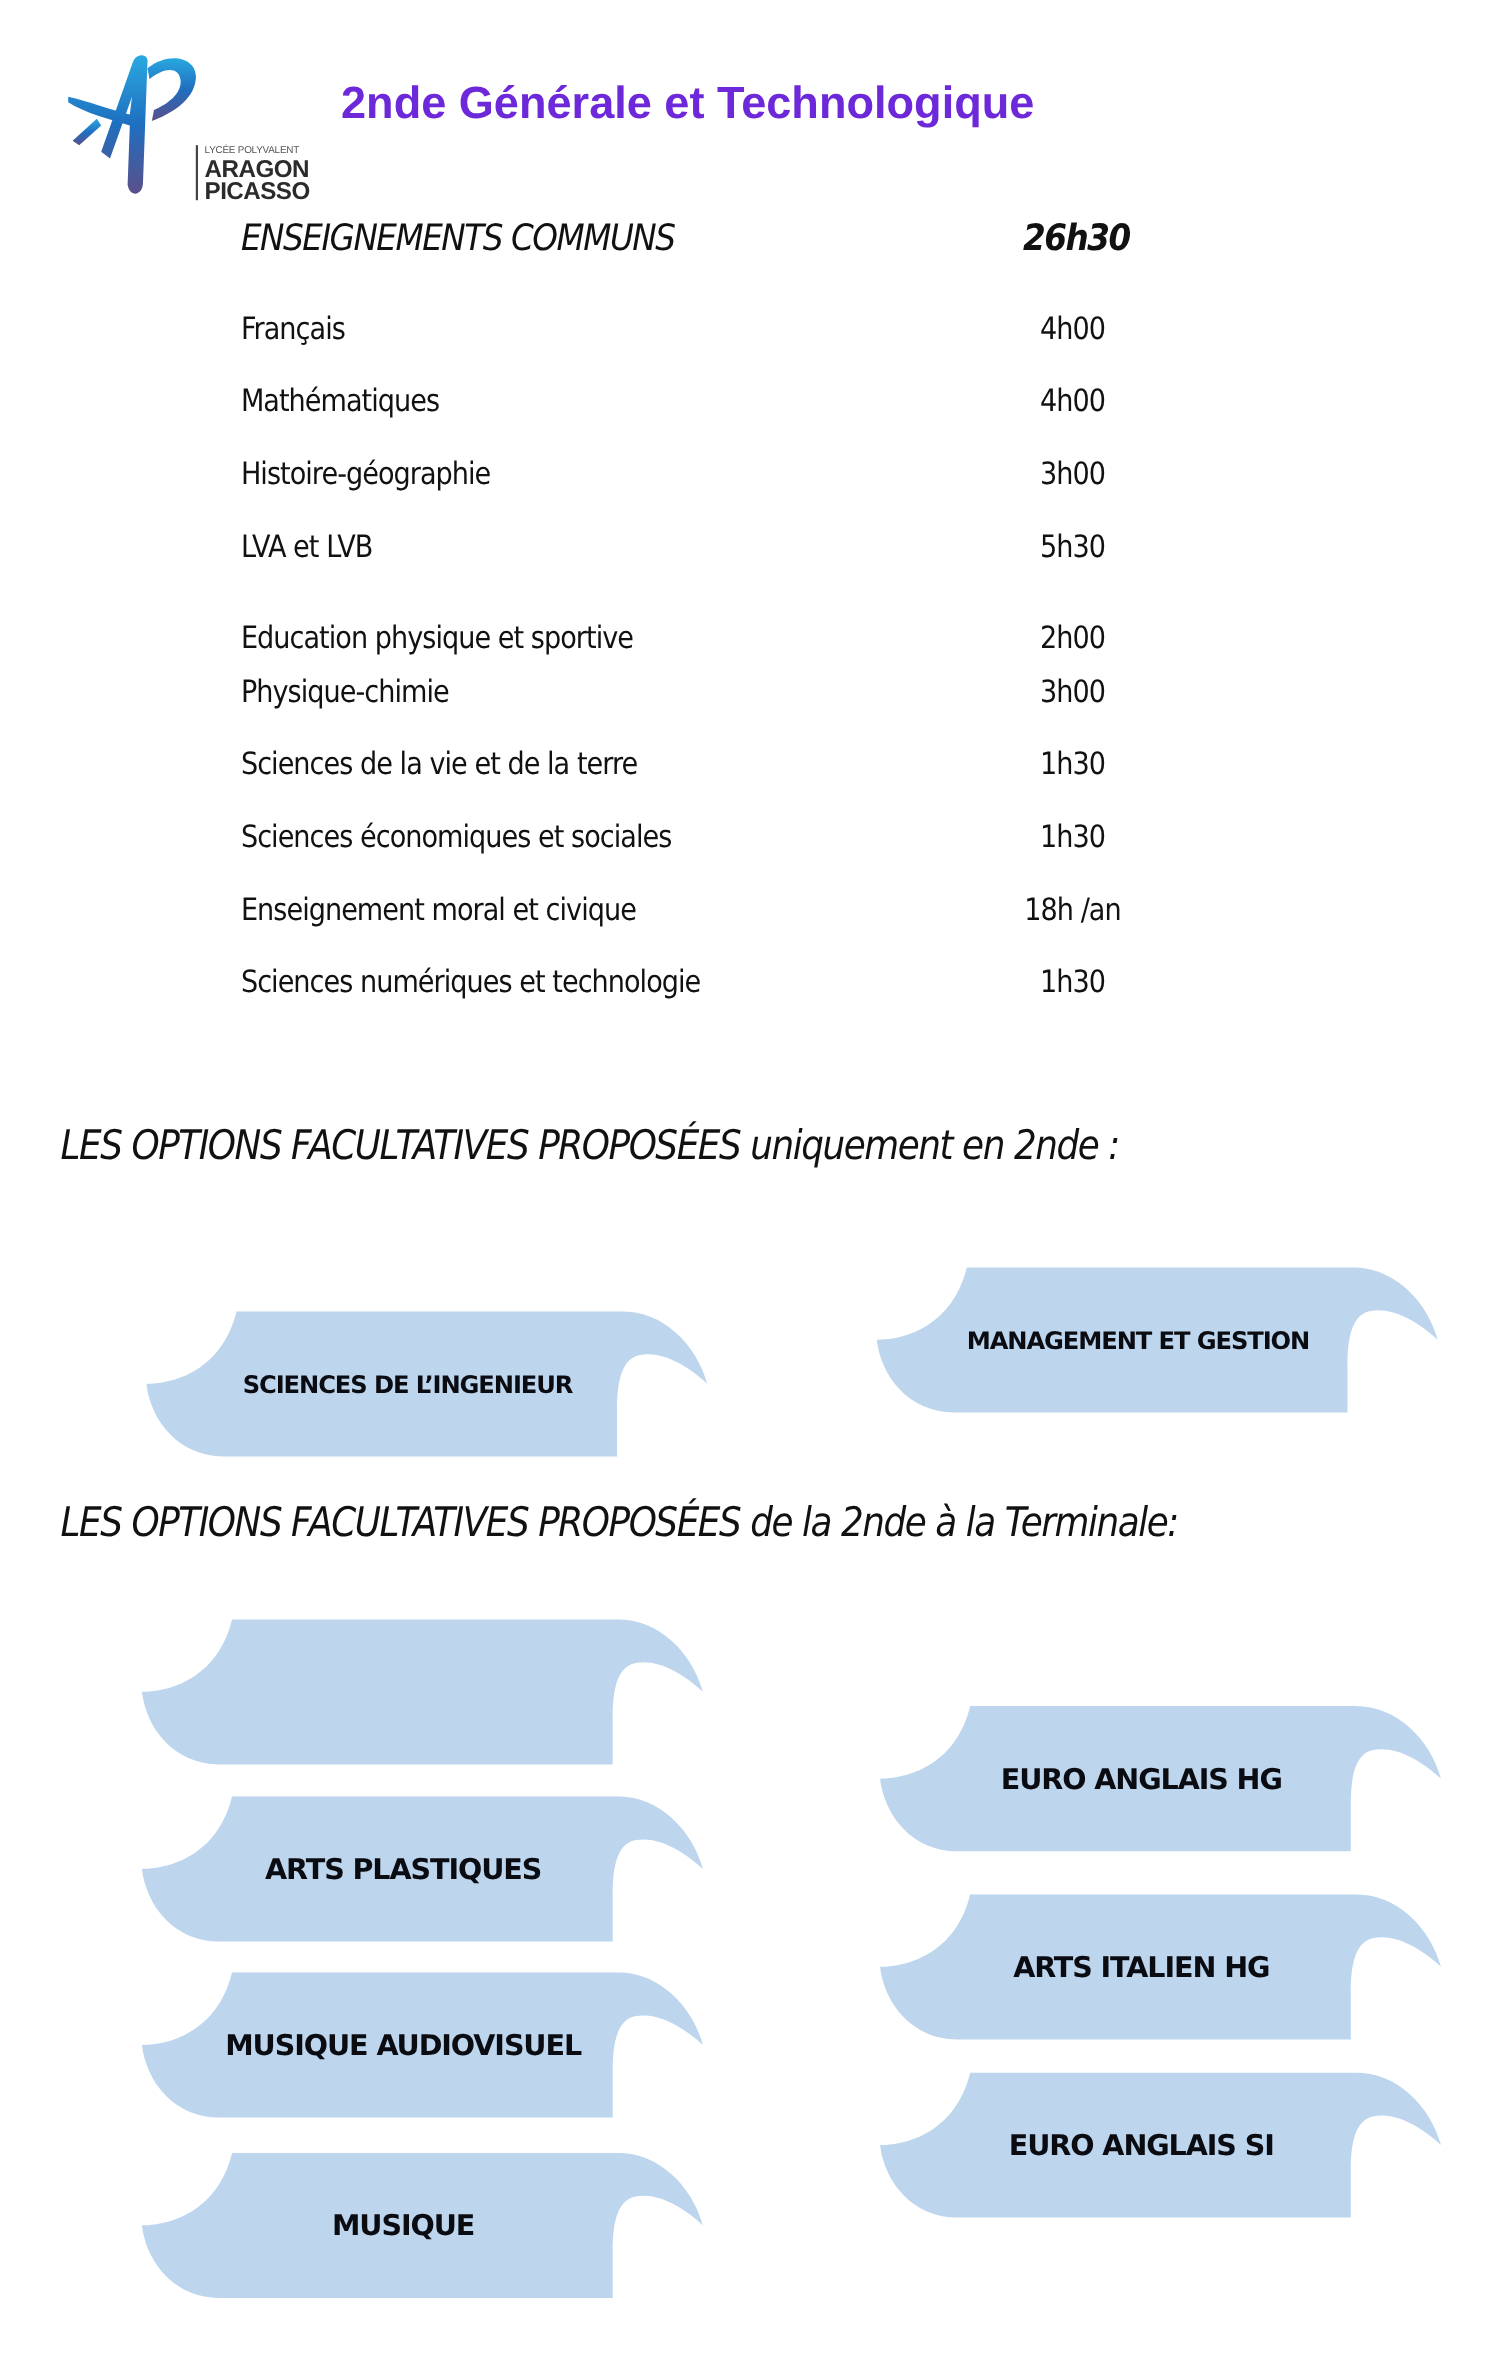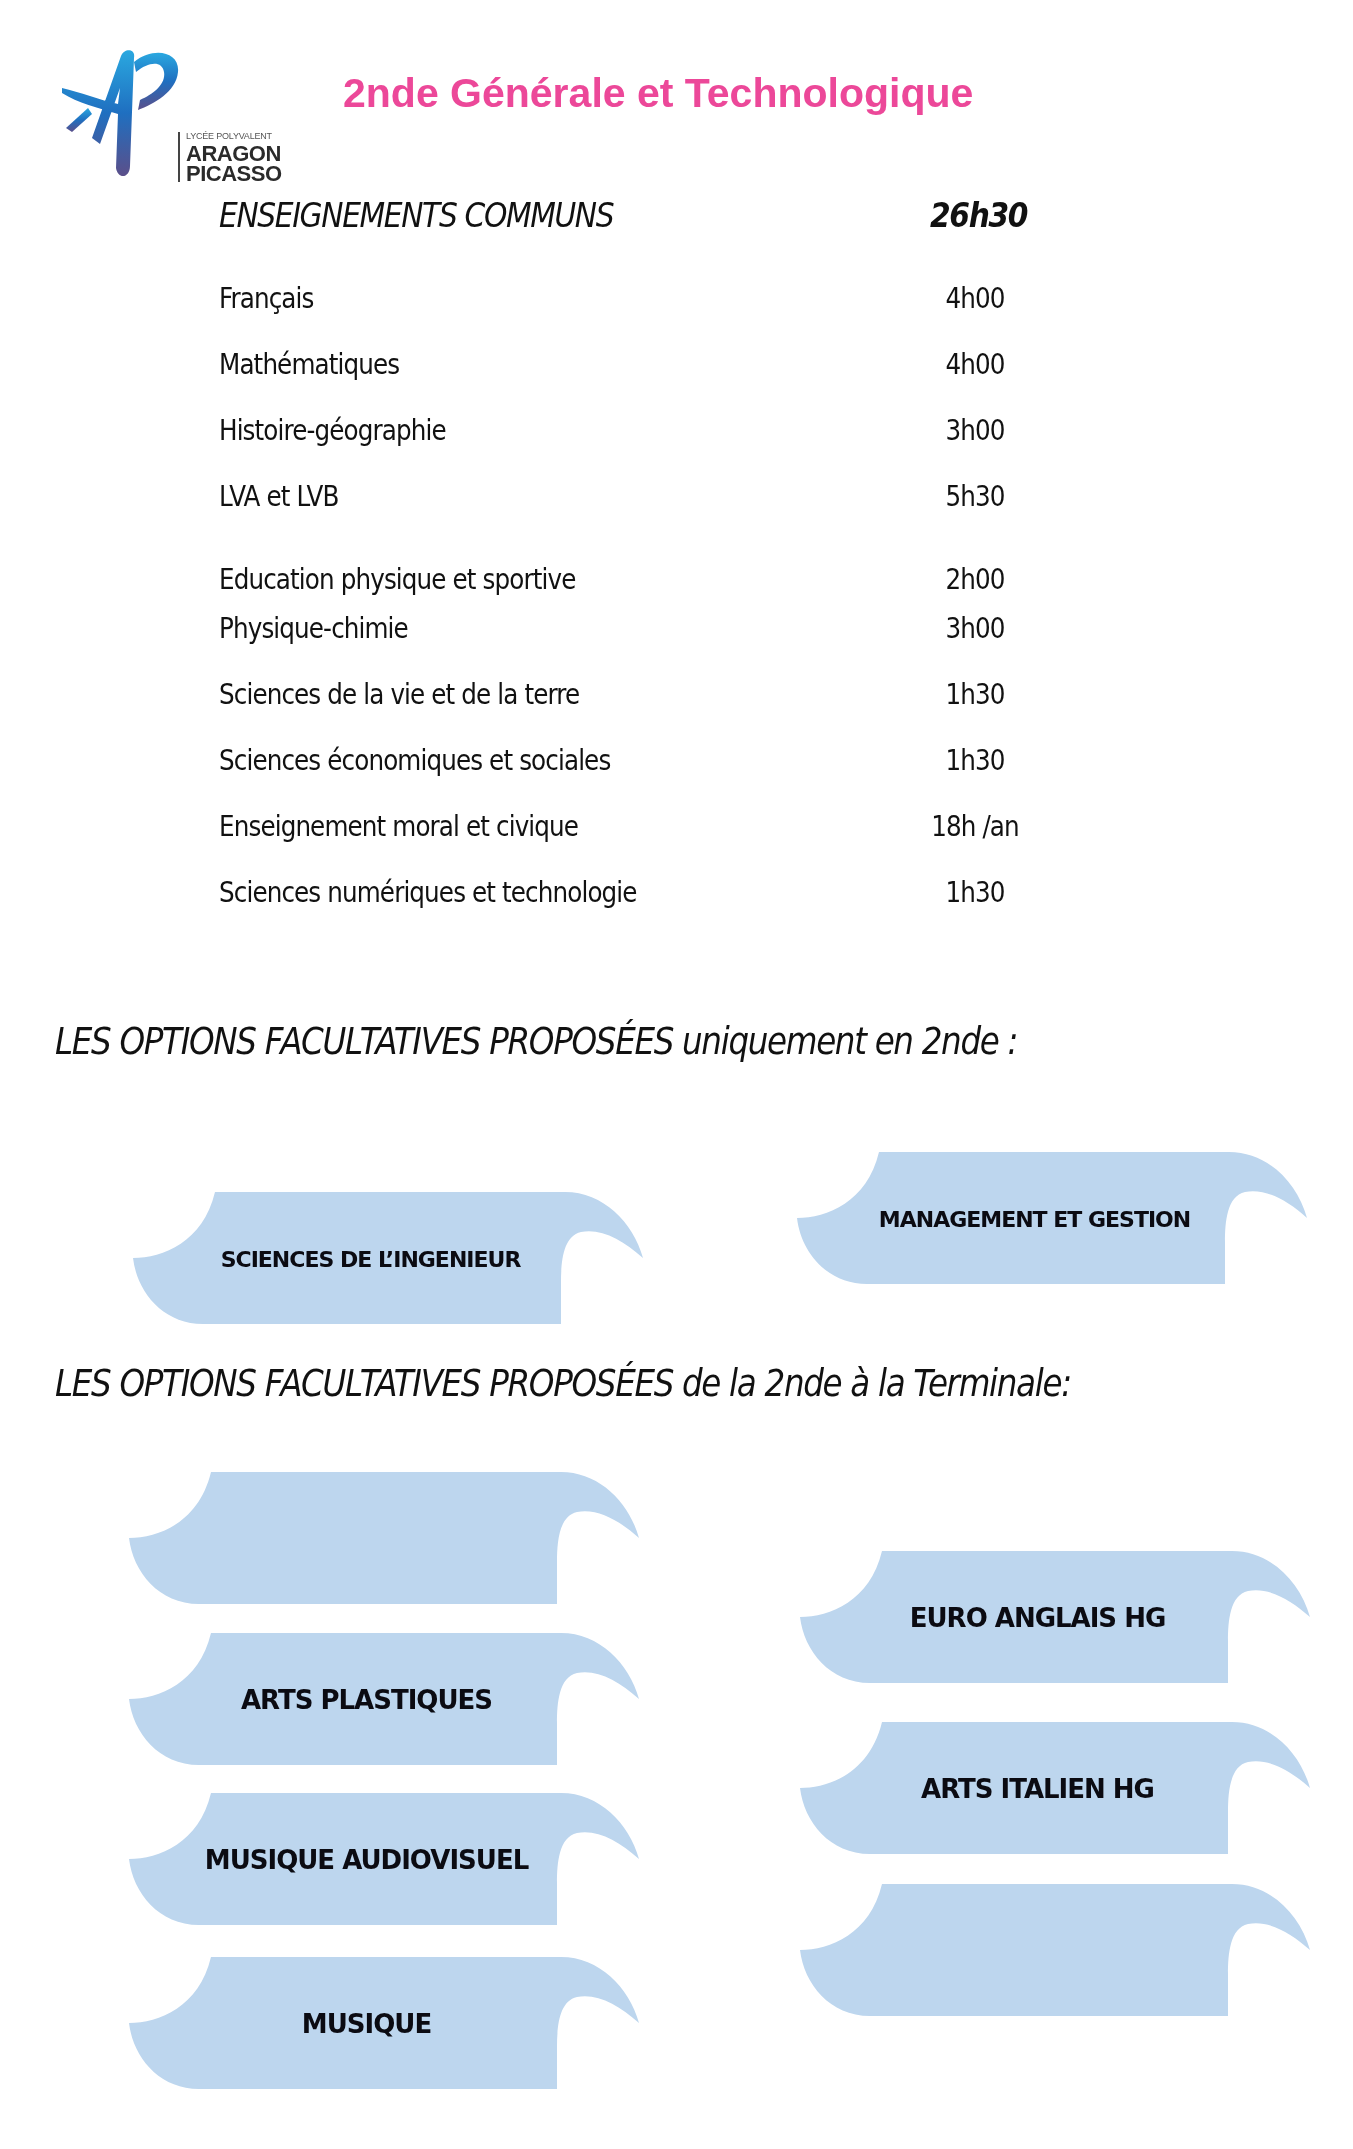--- a/index.html
+++ b/index.html
@@ -4,21 +4,21 @@
 <style>
   html, body { margin:0; padding:0; background:#ffffff; }
   body { width:1353px; height:2149px; position:relative; overflow:hidden; font-family:"Liberation Sans", sans-serif; color:#111; }
   .abs { position:absolute; }
   #logo { left:58px; top:48px; width:230px; height:135px; }
   #logo svg { position:absolute; left:0; top:0; }
   .logo-text { position:absolute; left:128px; font-family:"Liberation Sans", sans-serif; color:#2b2b2b; line-height:1; }
   .logo-small { top:84px; font-size:9px; letter-spacing:-0.2px; color:#555; }
   .logo-big { font-size:22px; font-weight:bold; letter-spacing:-0.5px; }
   .logo-bar { position:absolute; left:120px; top:84px; width:2px; height:50px; background:#444; }
-  #title { left:310px; top:70px; font-size:41px; font-weight:bold; color:#ec4899; font-family:"Liberation Sans", sans-serif; white-space:nowrap;margin-left:33px; }
+  #title { left:310px; top:70px; font-size:41px; font-weight:bold; color:#6d28d9; font-family:"Liberation Sans", sans-serif; white-space:nowrap; }
   #common-head { left:219px; top:196px; font-size:33px; font-style:italic; font-family:"DejaVu Sans", sans-serif; letter-spacing:-1.5px; white-space:nowrap; transform:scaleX(0.9); transform-origin:left; }
   #common-total { left:925px; top:196px; width:100px; text-align:center; font-size:33px; font-weight:bold; font-style:italic; font-family:"DejaVu Sans", sans-serif; letter-spacing:-1.5px; transform:scaleX(0.9); }
   .row { position:absolute; left:219px; width:850px; height:40px; }
   .row .subj { position:absolute; left:0; top:0; font-size:28px; font-family:"DejaVu Sans", sans-serif; letter-spacing:-1px; white-space:nowrap; transform:scaleX(0.88); transform-origin:left; }
   .row .hrs { position:absolute; left:706px; width:100px; top:0; text-align:center; font-size:28px; font-family:"DejaVu Sans", sans-serif; letter-spacing:-1px; white-space:nowrap; transform:scaleX(0.88); }
   .section-head { position:absolute; left:55px; font-size:37px; font-style:italic; font-family:"DejaVu Sans", sans-serif; letter-spacing:-1.5px; white-space:nowrap; transform:scaleX(0.88); transform-origin:left; }
   .option { position:absolute; width:520px; height:134px; cursor:pointer; }
   .option svg { position:absolute; left:0; top:0; }
   .option .lbl { position:absolute; left:0; top:0; width:430px; height:134px; display:flex; align-items:center; justify-content:center; font-family:"DejaVu Sans", sans-serif; font-weight:bold; font-size:26px; letter-spacing:-1px; color:#0b0b12; white-space:nowrap; padding-left:45px; box-sizing:border-box; }
   .option .lbl.small { font-size:22px; }
@@ -145,14 +145,15 @@
     <div class="option" style="left: 800px; top: 1722px;">
       <svg width="520" height="134">
         <path d="M82 0 L432 0 C470 0 500 30 510 66 C490 48 468 36 448 40 C430 44 428 70 428 90 L428 132 L70 132 C30 132 4 100 0 66 C30 66 70 50 82 0 Z" fill="#bdd6ee"></path>
       </svg>
       <div class="lbl">ARTS ITALIEN HG</div>
     </div>
     <div class="option" style="left: 800px; top: 1884px;">
       <svg width="520" height="134">
         <path d="M82 0 L432 0 C470 0 500 30 510 66 C490 48 468 36 448 40 C430 44 428 70 428 90 L428 132 L70 132 C30 132 4 100 0 66 C30 66 70 50 82 0 Z" fill="#bdd6ee"></path>
       </svg>
+      <div class="lbl">EURO ANGLAIS SI</div>
     </div>
   </div>
 
 </body></html>

